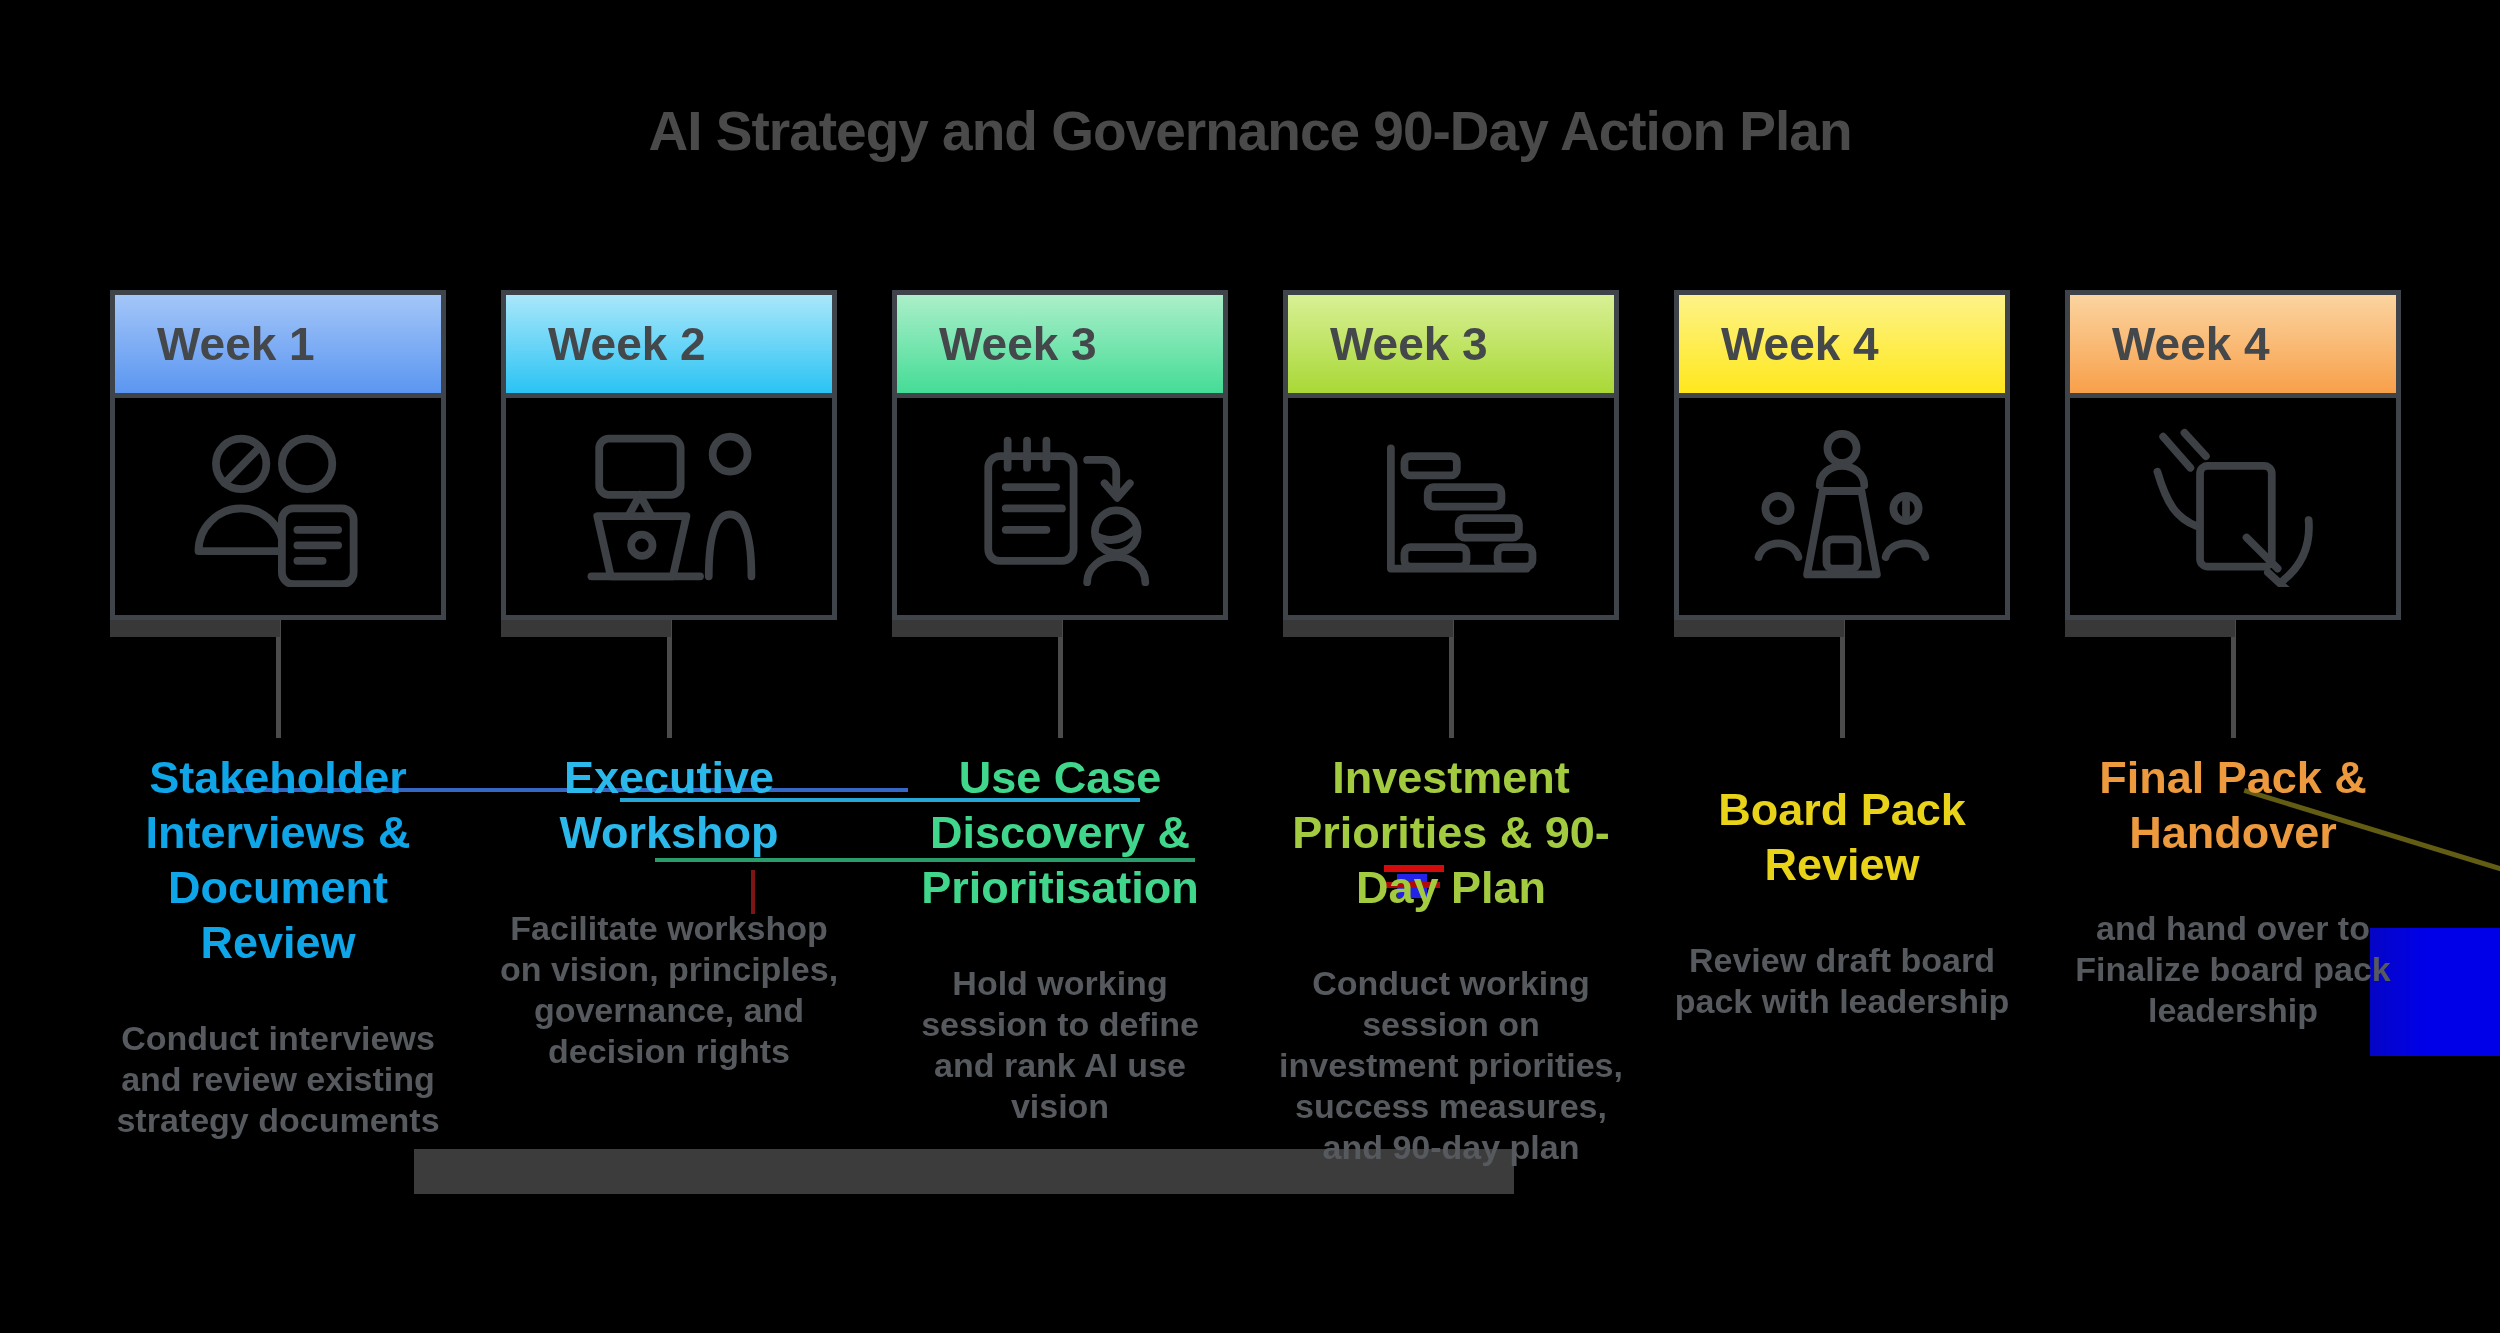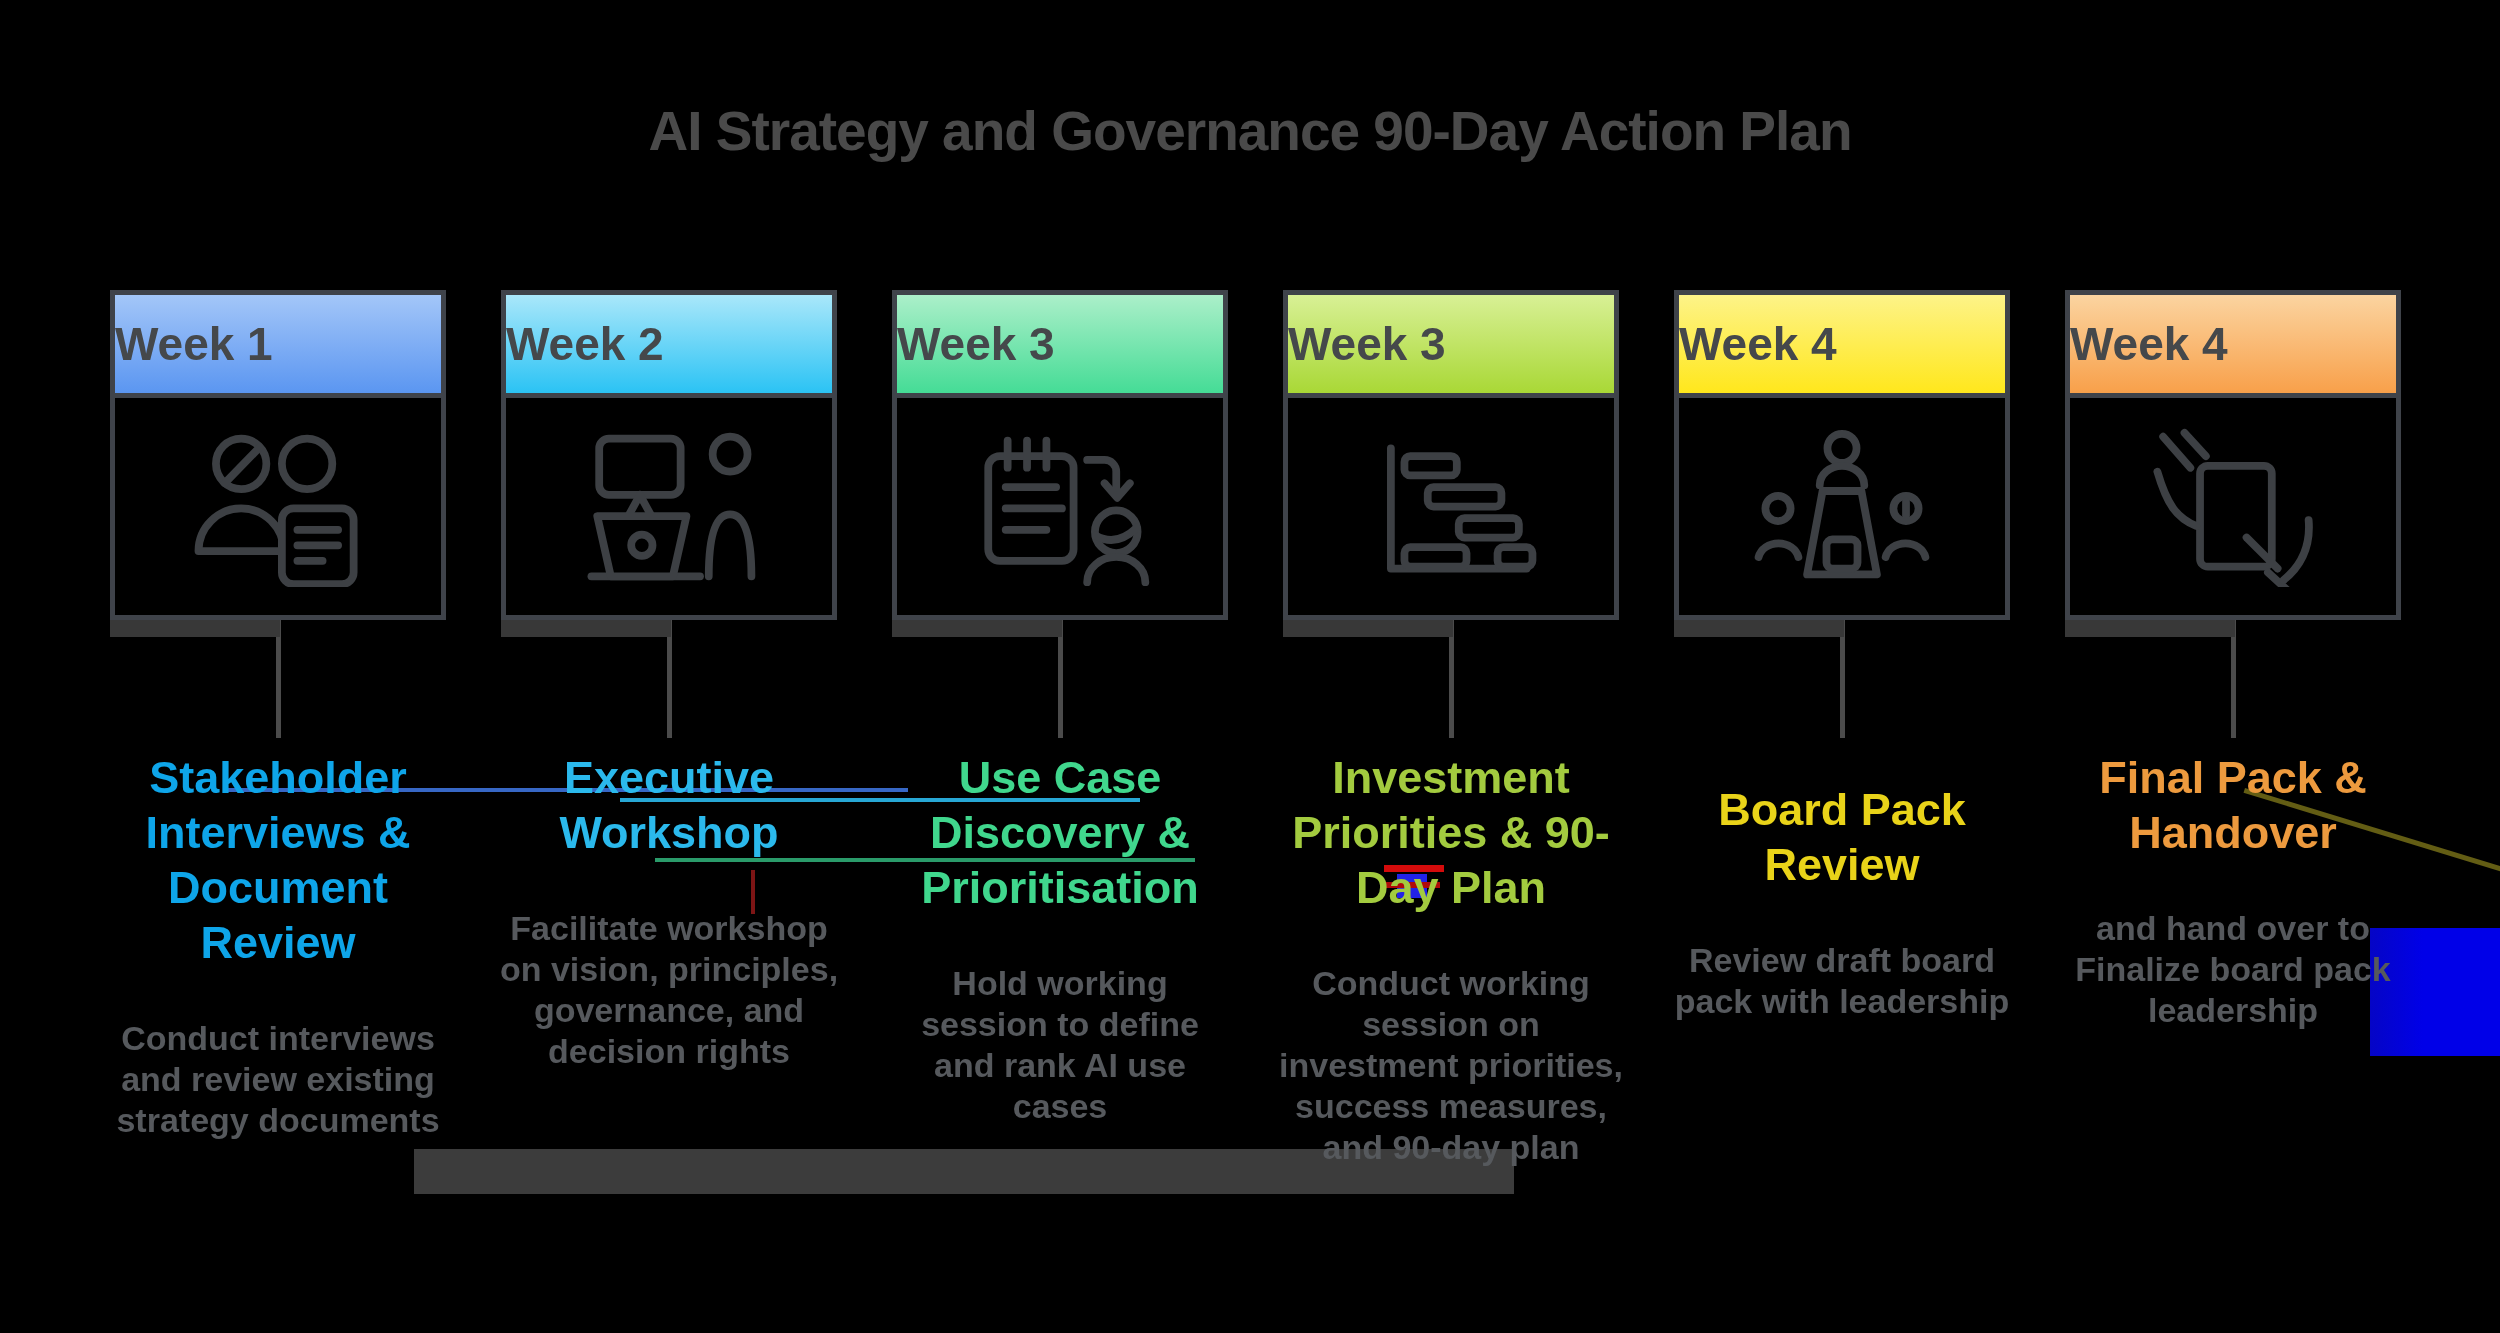--- a/index.html
+++ b/index.html
@@ -4,21 +4,21 @@
 <style>
   html,body{margin:0;padding:0;background:#000;}
   .canvas{position:relative;width:2500px;height:1333px;background:#000;overflow:hidden;
           font-family:"Liberation Sans",sans-serif;}
   .page-title{position:absolute;top:99px;left:0;width:100%;text-align:center;
               font-size:55px;font-weight:bold;color:#4a4a4a;letter-spacing:-1px;z-index:2;}
   .row{position:absolute;left:110px;top:290px;display:flex;gap:55px;z-index:2;}
   .col{width:336px;position:relative;display:flex;flex-direction:column;align-items:center;}
   .card{width:336px;height:330px;box-sizing:border-box;border:5px solid #3f434a;}
   .card-header{height:103px;border-bottom:5px solid #3f434a;display:flex;align-items:center;
-               box-sizing:border-box;}
+               padding-left:42px;box-sizing:border-box;}
   .week-label{font-size:46px;font-weight:bold;color:#45484b;}
   .card-body{height:217px;display:flex;align-items:center;justify-content:center;}
   .card-body svg{display:block;}
   .shadow-bar{position:absolute;left:0;top:330px;width:170px;height:17px;background:#383838;}
   .connector{width:5px;height:118px;background:#4b4b4b;}
   .col-title{margin-top:12px;width:430px;text-align:center;font-size:45px;font-weight:bold;
              line-height:55px;}
   .col-desc{margin-top:48px;width:392px;text-align:center;font-size:34px;font-weight:600;
             line-height:41px;color:#56595d;}
   
@@ -141,21 +141,21 @@
       <div class="connector"></div>
       <div class="col-title" style="color: rgb(64, 215, 141);">
           <div>Use Case</div>
           <div>Discovery &amp;</div>
           <div>Prioritisation</div>
         </div>
       <div class="col-desc">
           <div>Hold working</div>
           <div>session to define</div>
           <div>and rank AI use</div>
-          <div>cases</div>
+          <div>vision</div>
         </div>
     </div>
 
     <div class="col">
       <div class="card">
         <div class="card-header" style="background: linear-gradient(rgb(216, 240, 149), rgb(169, 216, 54));">
           <span class="week-label">Week 3</span>
         </div>
         <div class="card-body">
           <svg width="198" height="160" viewBox="0 0 200 165" fill="none" stroke="#3d4044" stroke-width="8" stroke-linecap="round" stroke-linejoin="round">

